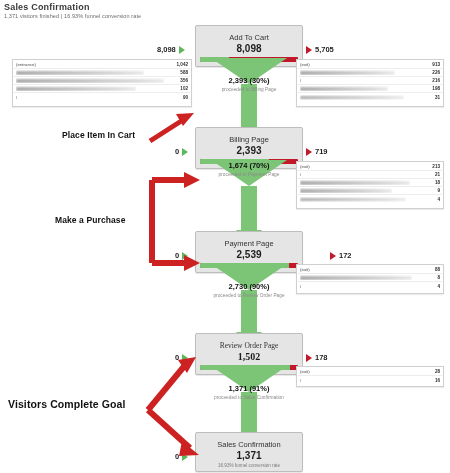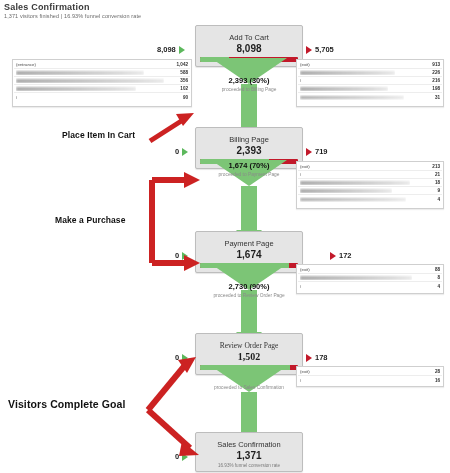--- a/index.html
+++ b/index.html
@@ -258,21 +258,21 @@
     <div class="stem" style="height:44px"></div>
     <div class="arrow"></div>
   </div>
   <div class="neck-label" style="left:174px;top:161px;">
     <div class="big">1,674 (70%)</div>
     <div class="small">proceeded to Payment Page</div>
   </div>
 
   <div class="step" style="left:195px;top:231px;">
     <div class="step-name">Payment Page</div>
-    <div class="step-val">1,674</div>
+    <div class="step-val">2,539</div>
     <div class="bar">
         <i style="width:91%"></i>
       </div>
   </div>
   <div class="side" style="left:175px;top:251px;">
     <span class="num">0</span>
     <span class="tri-green" style="margin-left:3px"></span>
   </div>
   <div class="side" style="left:306px;top:251px;margin-left:24px;">
     <span class="tri-red" style="margin-right:3px"></span>
@@ -328,20 +328,21 @@
         <span class="tval">16</span>
       </div>
     </div>
 
   <div class="neck" style="left:195px;top:366px;">
     <div class="tri"></div>
     <div class="stem" style="height:40px"></div>
     <div class="arrow"></div>
   </div>
   <div class="neck-label" style="left:174px;top:384px;">
+    <div class="big">1,371 (91%)</div>
     <div class="small">proceeded to Sales Confirmation</div>
   </div>
 
   <div class="step" style="left:195px;top:432px;padding-bottom:2px;">
     <div class="step-name">Sales Confirmation</div>
     <div class="step-val">1,371</div>
     <div class="step-note">16.93% funnel conversion rate</div>
   </div>
   <div class="side" style="left:175px;top:452px;">
     <span class="num">0</span>

